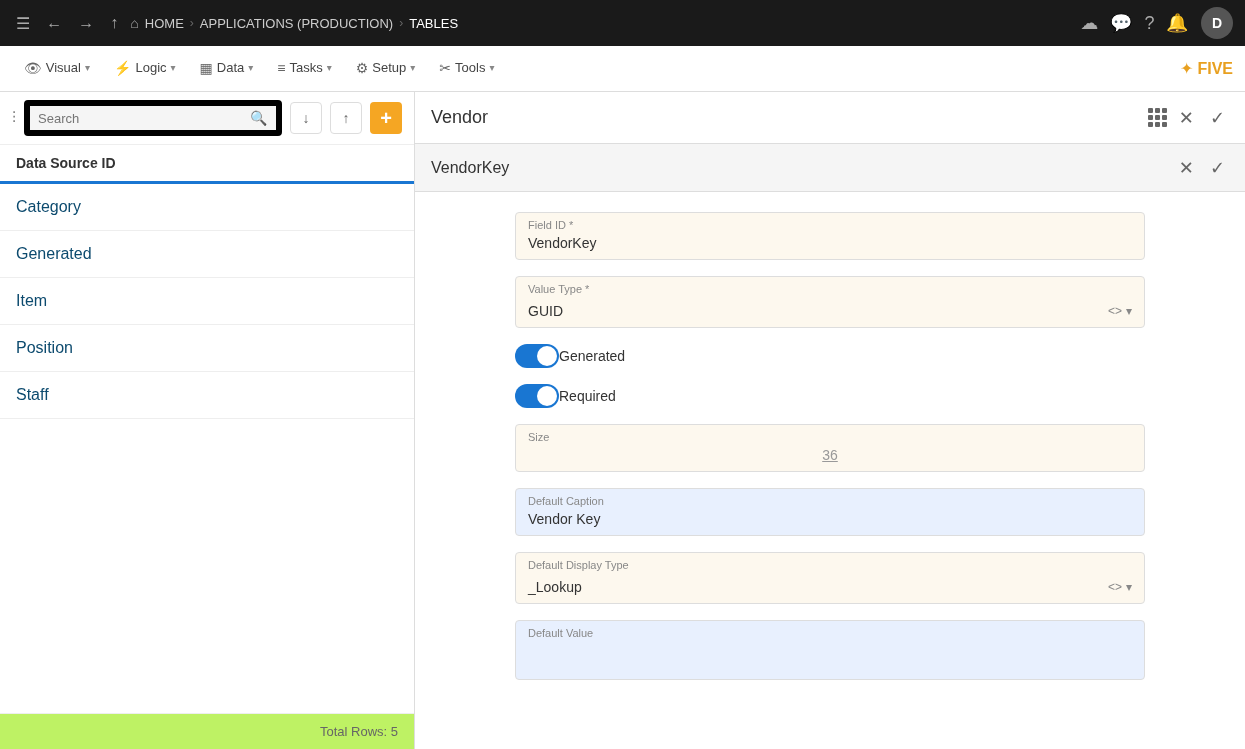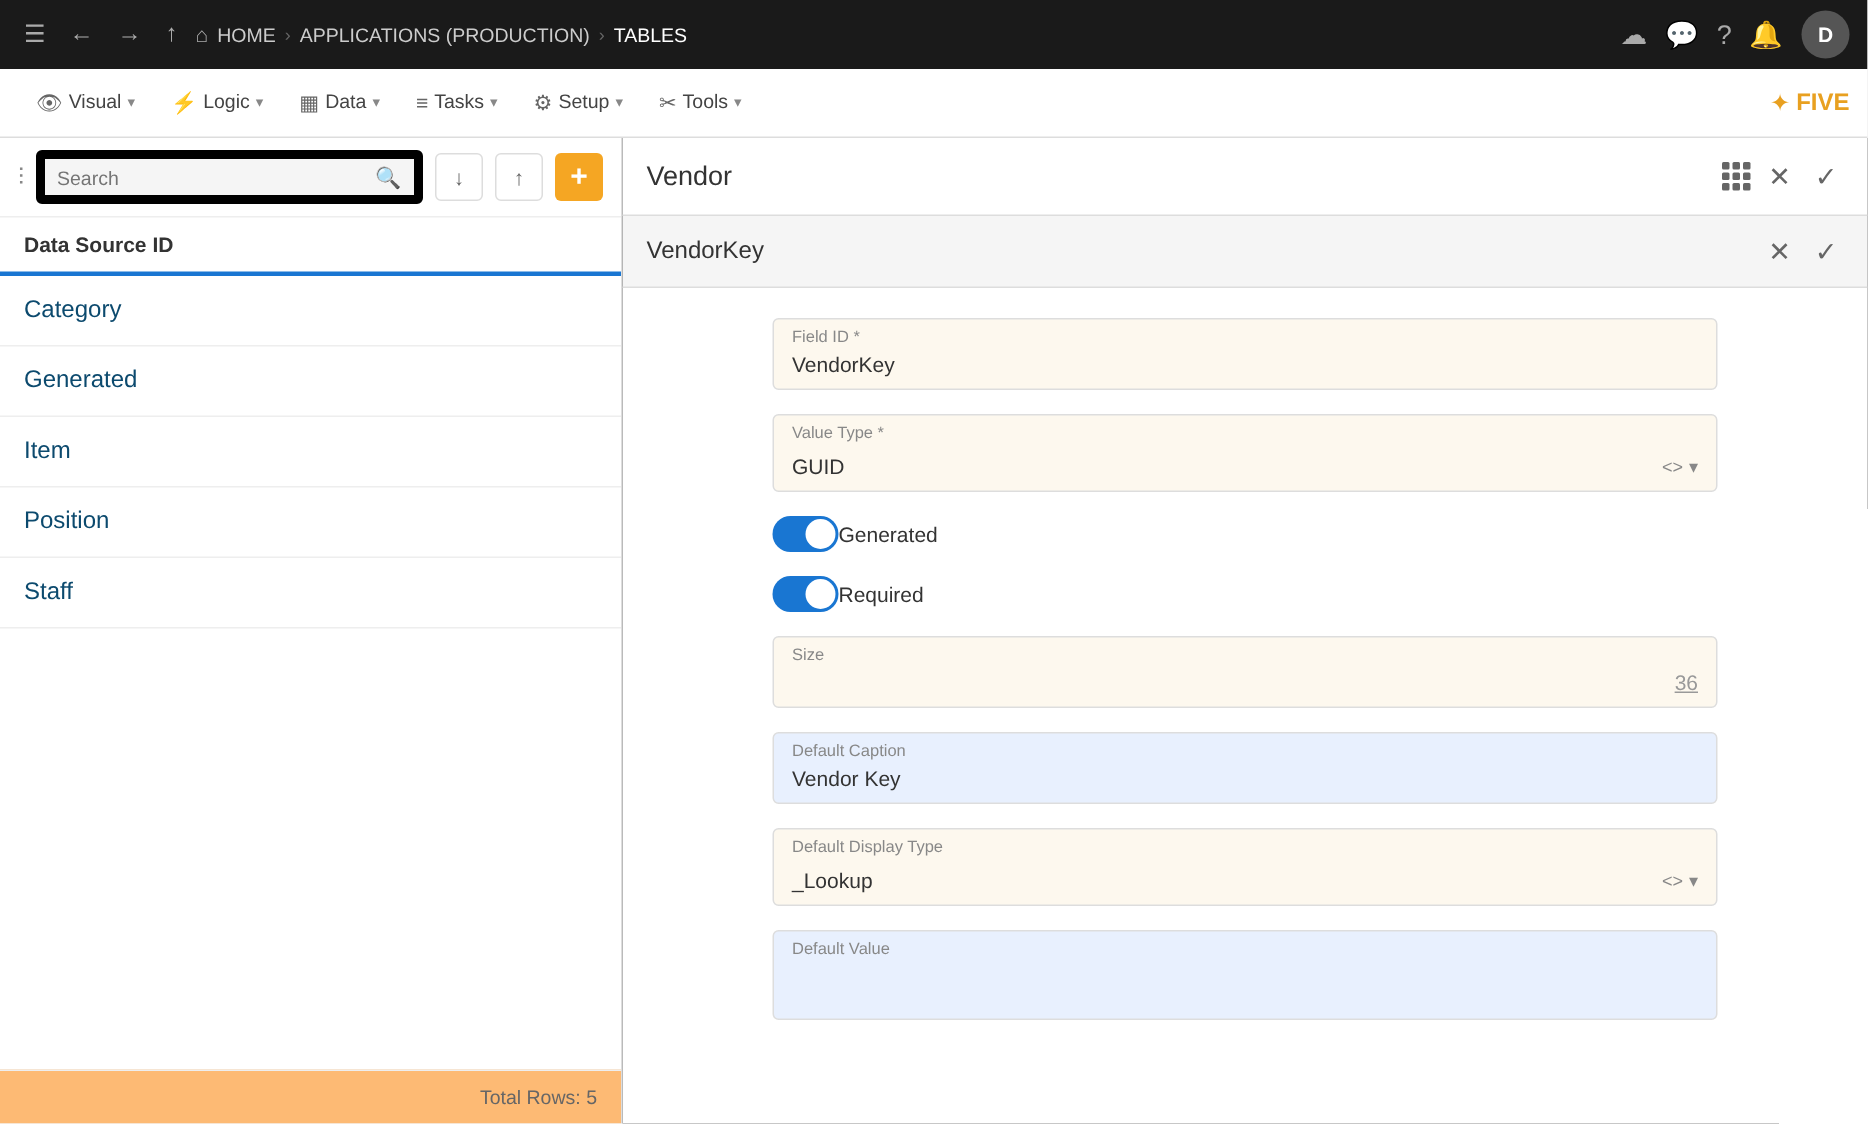--- a/index.html
+++ b/index.html
@@ -176,21 +176,21 @@
       border-bottom: 1px solid #eee;
       cursor: pointer;
     }
 
     .sidebar-footer {
       padding: 10px 16px;
       font-size: 13px;
       color: #666;
       text-align: right;
       border-top: 1px solid #eee;
-      background: #fdba74;
+      background: #bef264;
     }
 
     
     .right-panel {
       flex: 1;
       display: flex;
       flex-direction: column;
       background: #000000;
     }
 
@@ -503,21 +503,21 @@
 
       <div class="toggle-row">
         <div class="toggle">
           <div class="toggle-thumb"></div>
         </div>
         <span class="toggle-label">Required</span>
       </div>
 
       <div class="field-group">
         <div class="field-group-label">Size</div>
-        <div style="padding: 2px 12px 8px; font-size: 14px; color: rgb(153, 153, 153); text-align: right; text-decoration: underline;" contenteditable="true">36</div>
+        <div style="padding: 2px 12px 8px; font-size: 14px; color: rgb(153, 153, 153); text-align: center; text-decoration: underline;" contenteditable="true">36</div>
       </div>
 
       <div class="field-group-blue">
         <div class="field-group-label">Default Caption</div>
         <div class="field-group-value" contenteditable="true" style="">Vendor Key</div>
       </div>
 
       <div class="field-group-select" style="background:#fdf8ee;">
         <div class="field-group-label">Default Display Type</div>
         <div class="field-group-select-row">

